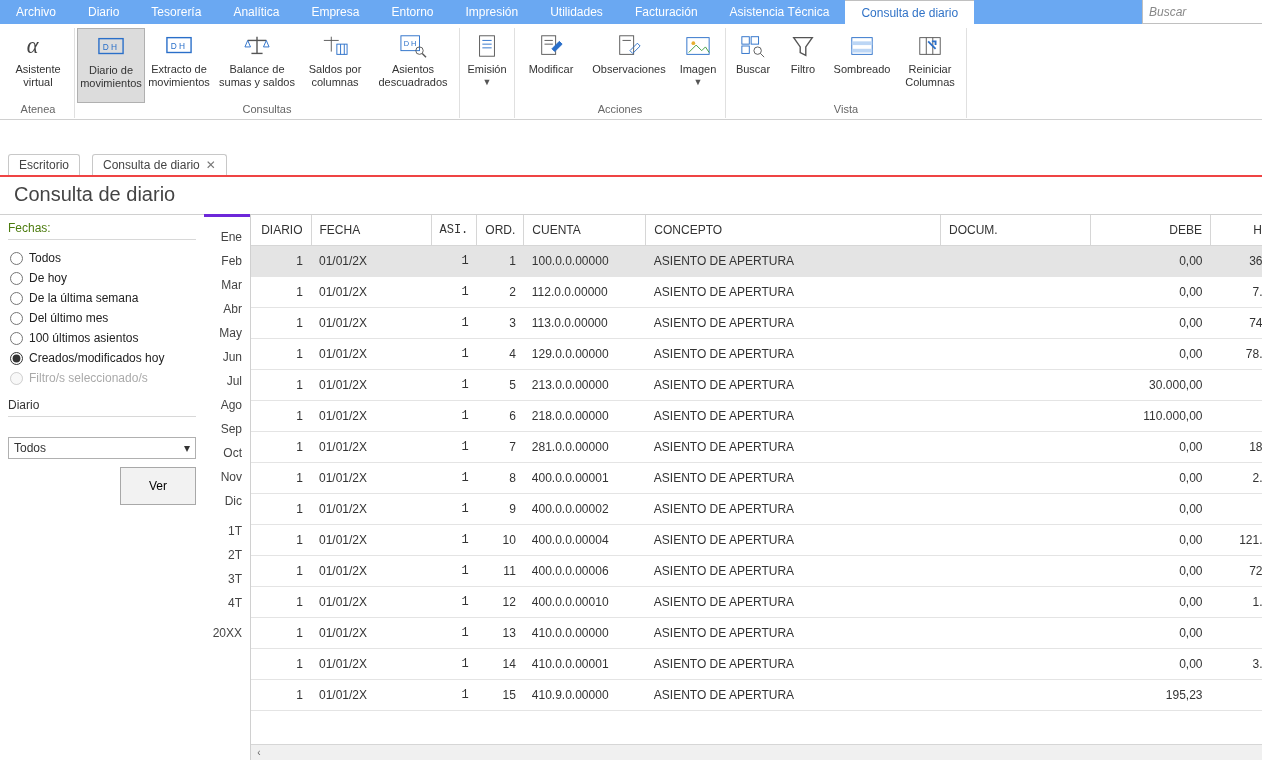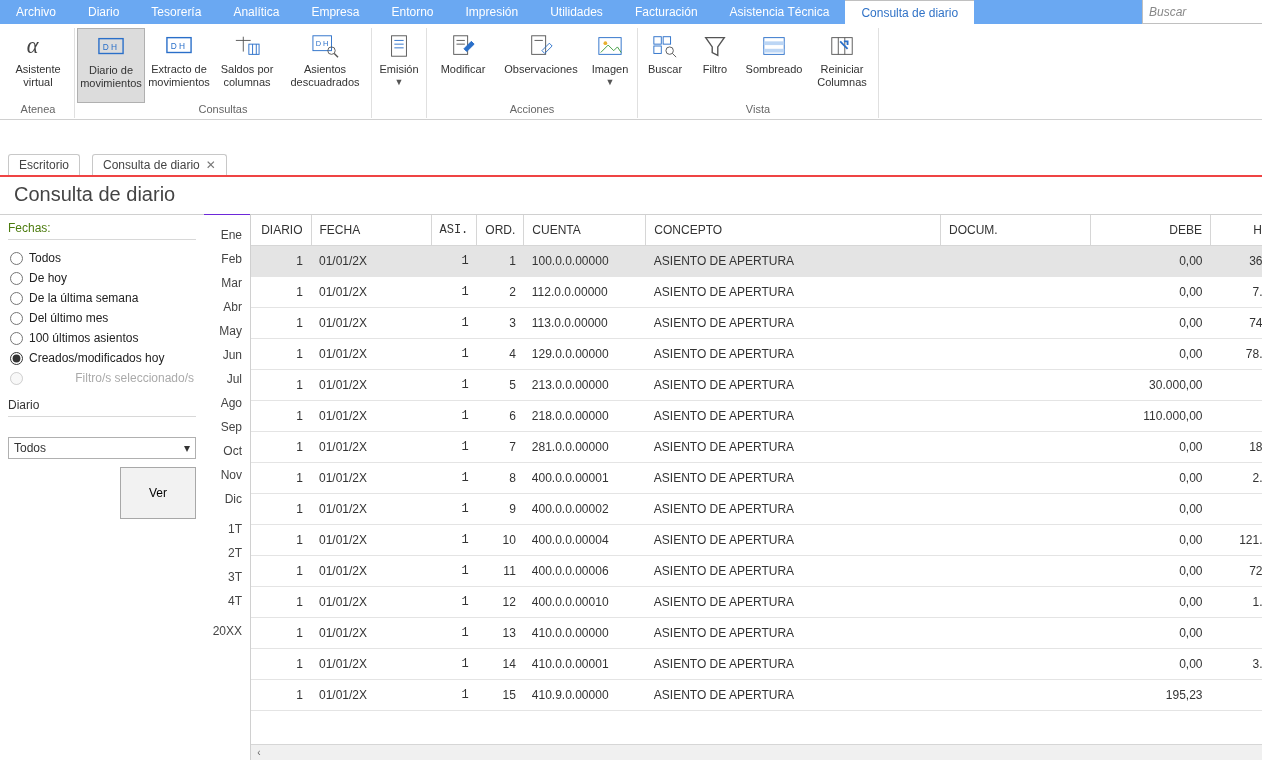--- a/index.html
+++ b/index.html
@@ -160,21 +160,21 @@
     padding-bottom:4px;
   }
   .radio-list label {
     display:flex;
     align-items:center;
     gap:6px;
     padding: 3px 2px;
     font-size:12px;
     color:#222;
   }
-  .radio-list label.disabled { color:#aaa;justify-content:space-between; }
+  .radio-list label.disabled { color:#aaa; }
   .radio-list input { accent-color:#333; }
   .side-h2 {
     margin-top: 10px;
     font-size:12px;
     border-bottom:1px solid #d8d8d8;
     padding-bottom:4px;
   }
   .combo {
     width: 100%;
     margin-top: 20px;
@@ -184,28 +184,28 @@
     font-size:12px;
     display:flex;
     justify-content:space-between;
     align-items:center;
   }
   .ver-btn {
     display:block;
     margin: 8px 0 0 auto;
     border:1px solid #a8a8a8;
     background:#f2f2f2;
-    padding: 18px 28px;
+    padding: 11px 28px;
     font-size:12px;
     text-align:center;
   }
 
   .months-pane {
     width: 46px;
-    border-top:1px solid #6d28d9;
+    border-top:3px solid #6d28d9;
     padding-top:8px;
     text-align: right;
   }
   .months-pane div {
     font-size:12px;
     color:#444;
     padding: 5px 8px 5px 0;
   }
 
   
@@ -311,20 +311,32 @@
           <div>Diario de<br>movimientos</div>
         </div>
         <div class="ribbon-btn">
           <div class="ricon">
             <svg viewBox="0 0 32 28">
               <rect x="3" y="5" width="26" height="16" fill="none" stroke="#2a6fc9" stroke-width="1.5"></rect>
               <text x="7" y="17" font-size="9" fill="#2a6fc9">D H</text>
             </svg>
           </div>
           <div>Extracto de<br>movimientos</div>
+        </div>
+        <div class="ribbon-btn wide">
+          <div class="ricon">
+            <svg viewBox="0 0 32 28">
+              <line x1="16" y1="4" x2="16" y2="22" stroke="#555" stroke-width="1.5"></line>
+              <line x1="6" y1="8" x2="26" y2="8" stroke="#555" stroke-width="1.5"></line>
+              <path d="M6 8 L3 15 L9 15 Z" fill="none" stroke="#2a6fc9"></path>
+              <path d="M26 8 L23 15 L29 15 Z" fill="none" stroke="#2a6fc9"></path>
+              <line x1="10" y1="22" x2="22" y2="22" stroke="#555" stroke-width="1.5"></line>
+            </svg>
+          </div>
+          <div>Balance de<br>sumas y saldos</div>
         </div>
         <div class="ribbon-btn">
           <div class="ricon">
             <svg viewBox="0 0 32 28">
               <line x1="12" y1="4" x2="12" y2="20" stroke="#555"></line>
               <line x1="4" y1="8" x2="20" y2="8" stroke="#555"></line>
               <rect x="18" y="12" width="11" height="11" fill="none" stroke="#2a6fc9"></rect>
               <line x1="22" y1="12" x2="22" y2="23" stroke="#2a6fc9"></line>
               <line x1="26" y1="12" x2="26" y2="23" stroke="#2a6fc9"></line>
             </svg>

